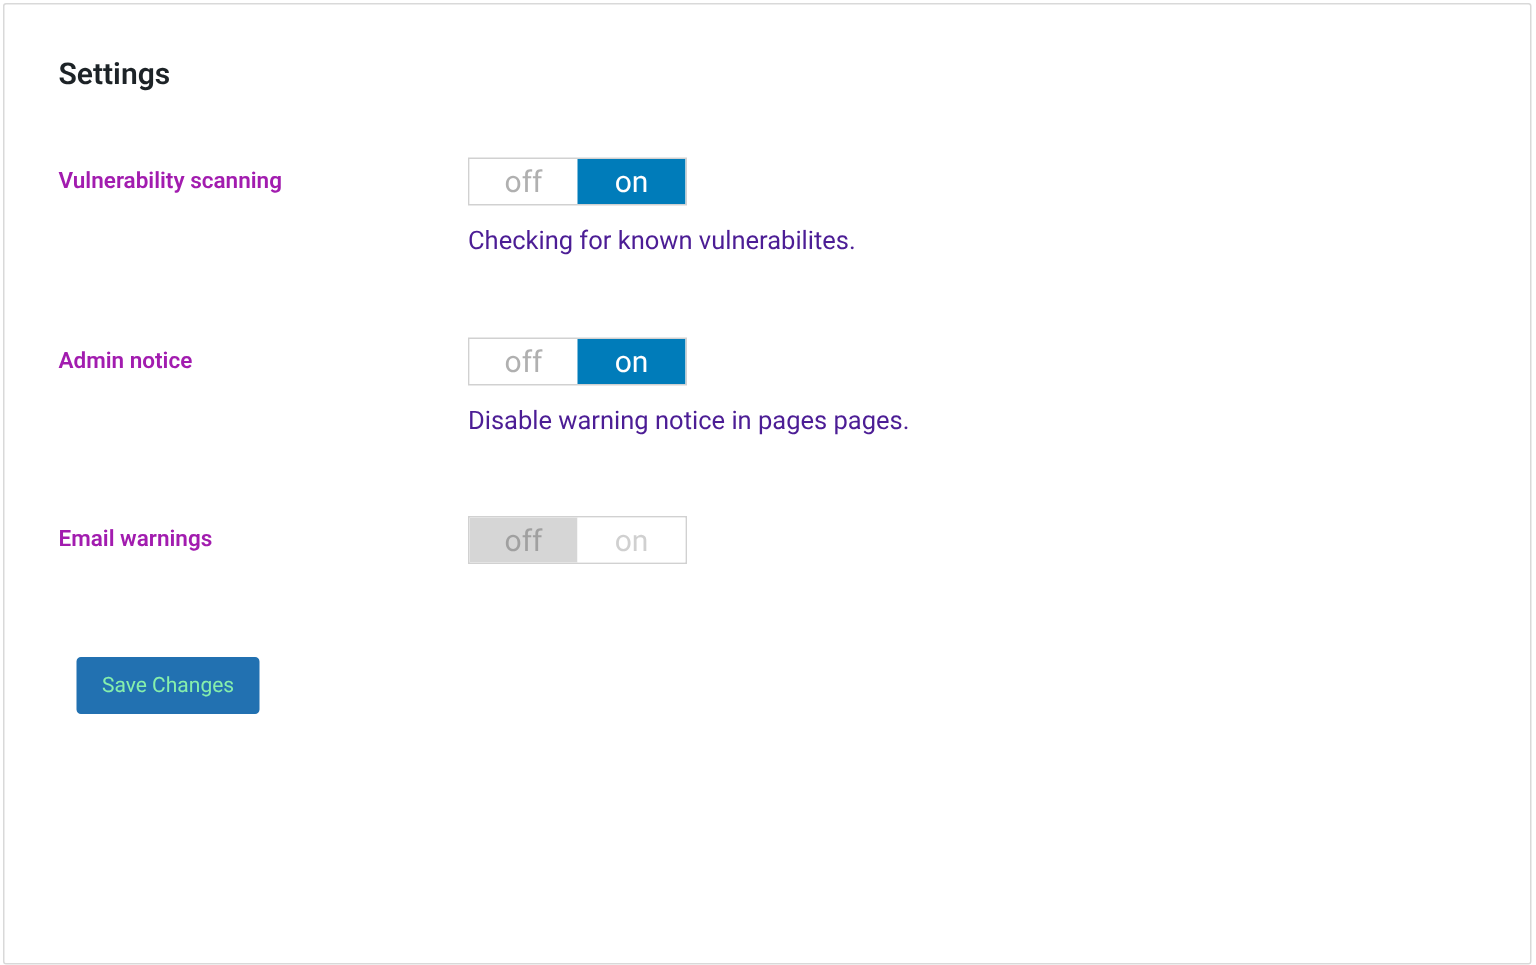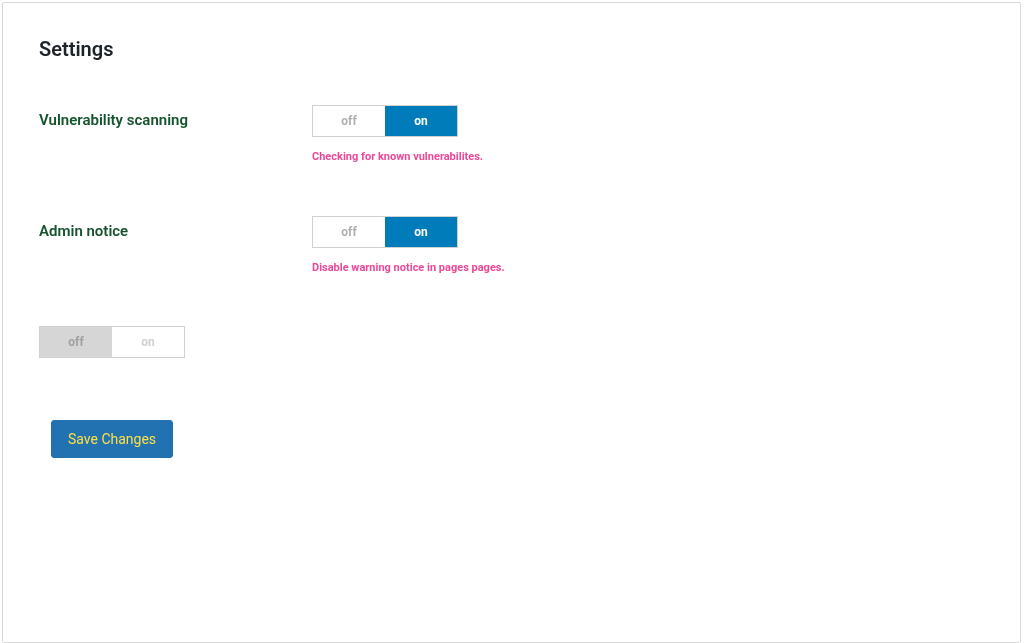--- a/index.html
+++ b/index.html
@@ -36,65 +36,64 @@
       margin-bottom: 50px;
     }
     .form-row.last {
       margin-bottom: 44px;
     }
     .form-label {
       width: 273px;
       flex-shrink: 0;
       font-size: 15px;
       font-weight: 600;
-      color: #14532d;
+      color: #a21caf;
       padding-top: 6px;
     }
     .form-control {
       flex: 1;
     }
     .toggle {
       display: inline-flex;
       border: 1px solid #d1d1d1;
       height: 32px;
       overflow: hidden;
       margin-bottom: 12px;
     }
     .toggle-opt {
       display: flex;
       align-items: center;
       justify-content: center;
       width: 72px;
-      font-size: 12px;
-      font-weight: 700;
+      font-size: 20px;
+      font-weight: 400;
       cursor: pointer;
       user-select: none;
     }
     .toggle-opt.inactive {
       background: #ffffff;
       color: #b0b0b0;
     }
     .toggle-opt.active-blue {
       background: #007cba;
       color: #ffffff;
     }
     .toggle-opt.active-grey {
       background: #d6d6d6;
       color: #a0a0a0;
     }
     .toggle-opt.inactive-light {
       background: #ffffff;
       color: #d0d0d0;
     }
     .description {
-      font-size: 11px;
-      color: #ec4899;
+      font-size: 17px;
+      color: #4c1d95;
       line-height: 1.5;
       max-width: 660px;
-      font-weight: bold;
     }
     .text-input-wrap {
       position: relative;
       display: inline-block;
       margin-bottom: 12px;
     }
     .text-input {
       width: 432px;
       height: 38px;
       border: 1px solid #8c8f94;
@@ -120,21 +119,21 @@
     .pw-badge span {
       width: 3px;
       height: 3px;
       background: #ffffff;
       border-radius: 50%;
       display: block;
     }
     .save-button {
       display: inline-block;
       background: #2271b1;
-      color: #fde047;
+      color: #86efac;
       border: 1px solid #2271b1;
       border-radius: 3px;
       font-size: 14px;
       padding: 10px 16px;
       cursor: pointer;
       font-family: inherit;
       margin-left: 12px;
     }
   </style>
 </head>
@@ -163,20 +162,21 @@
       <div class="toggle">
         <div class="toggle-opt inactive">off</div>
         <div class="toggle-opt active-blue">on</div>
       </div>
       <div class="description">Disable warning notice in pages pages.</div>
     </div>
   </div>
 
   
   <div class="form-row">
+    <div class="form-label">Email warnings</div>
     <div class="form-control">
       <div class="toggle">
         <div class="toggle-opt active-grey">off</div>
         <div class="toggle-opt inactive-light">on</div>
       </div>
     </div>
   </div>
 
   
 

